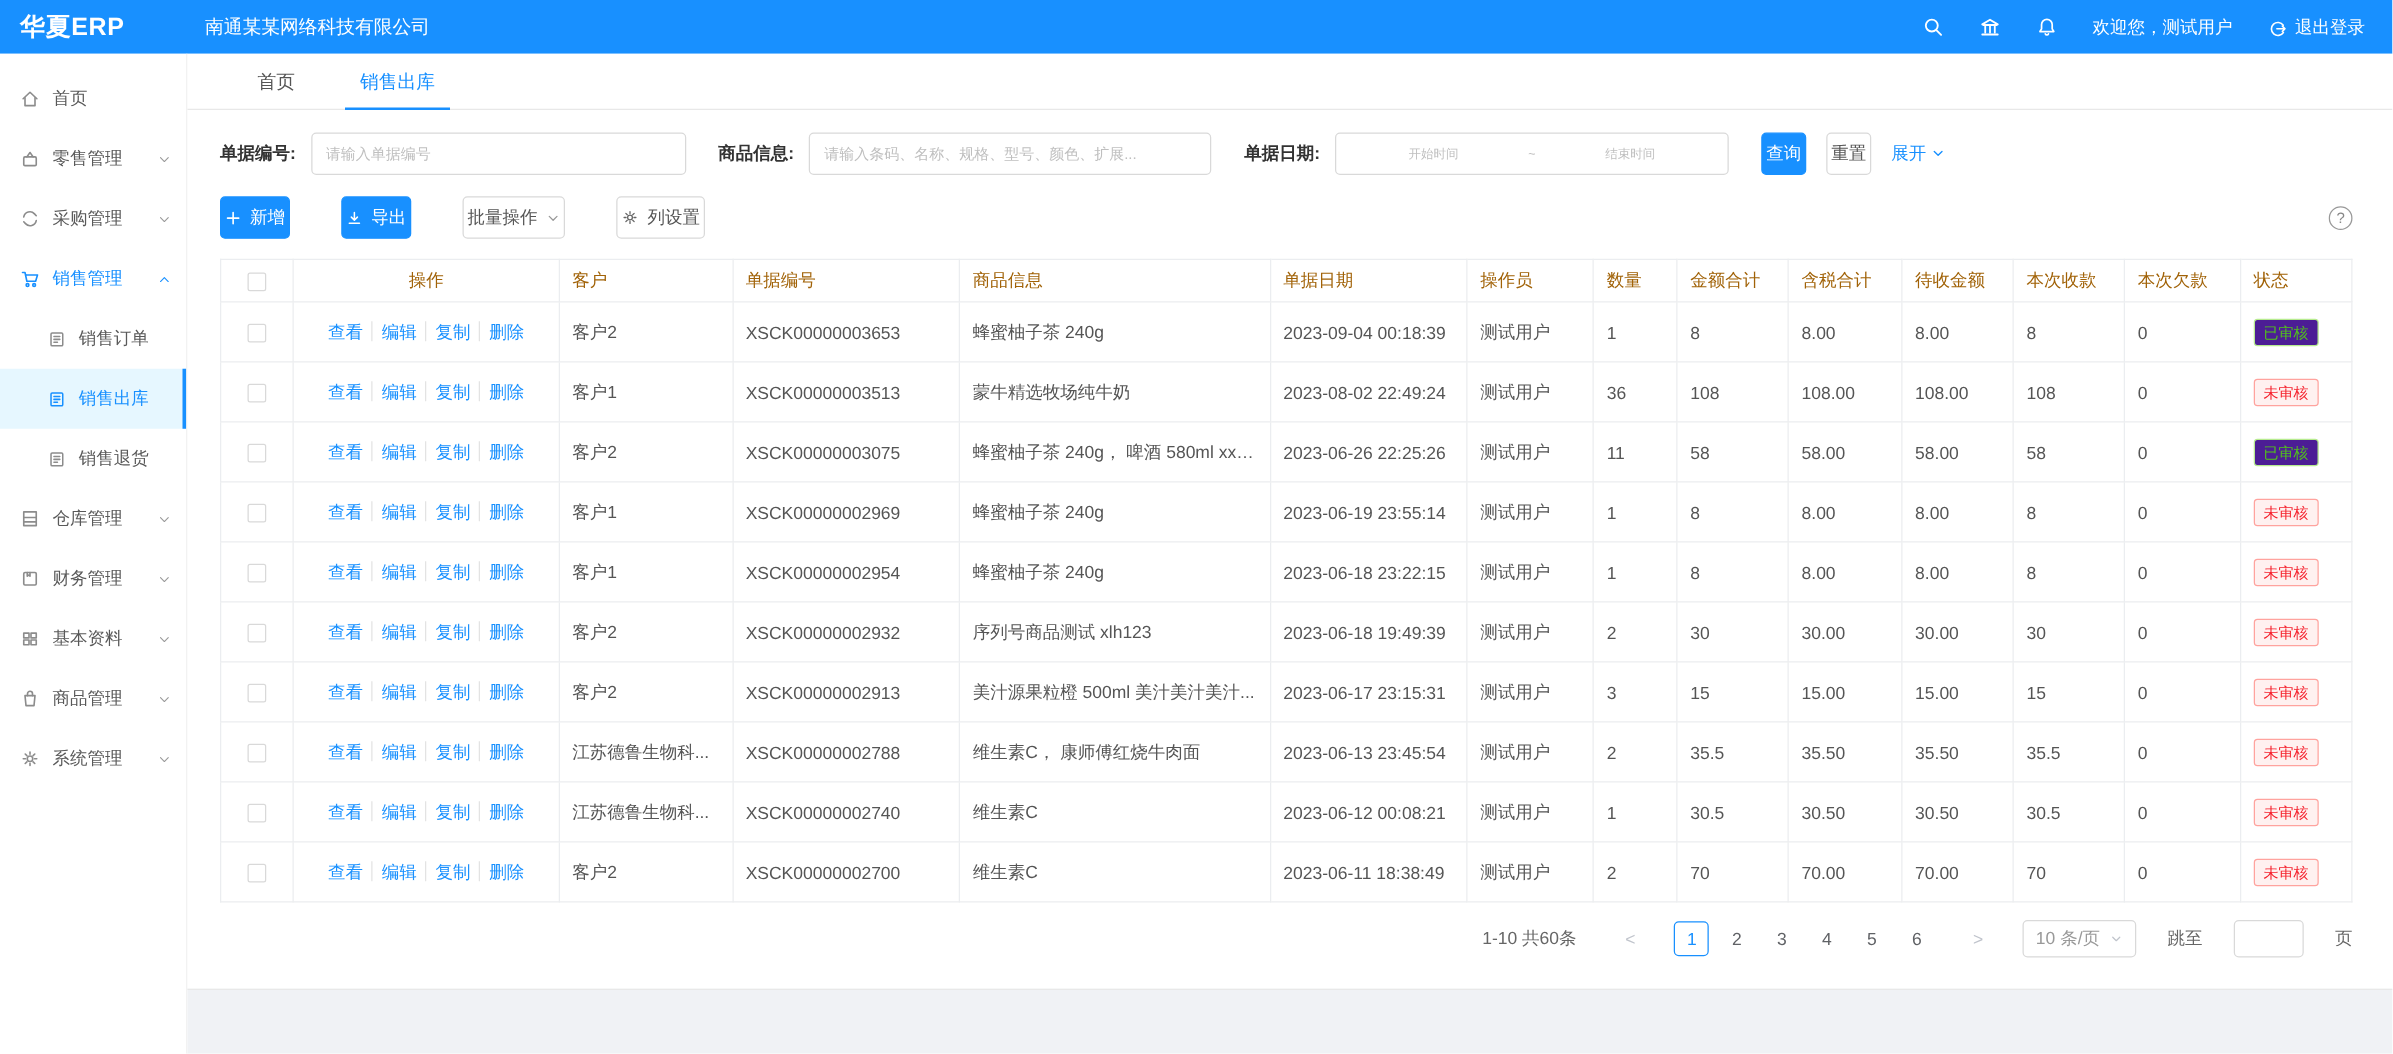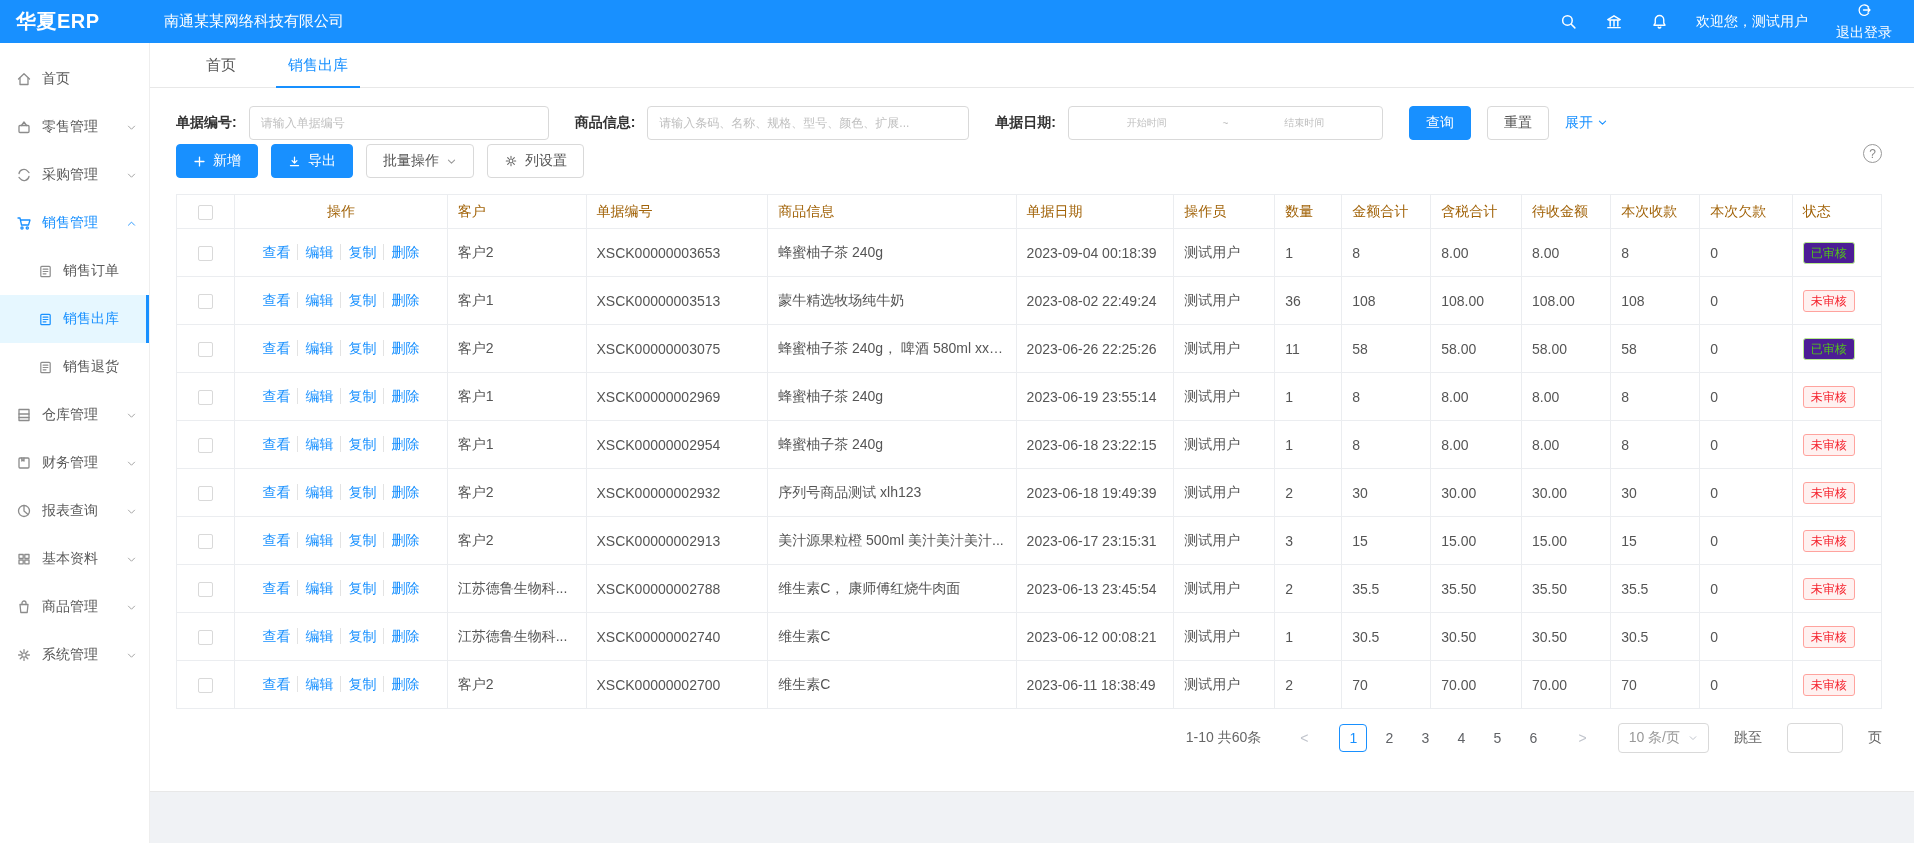--- a/index.html
+++ b/index.html
@@ -6,21 +6,21 @@
   html,body { width:1914px; height:843px; overflow:hidden;
     font-family:"Liberation Sans","DejaVu Sans",sans-serif; background:#fff; }
 
   
   .topbar { height:43px; background:#1890ff; display:flex; align-items:center; color:#fff; }
   .logo { width:150px; padding-left:16px; font-size:20px; font-weight:700; letter-spacing:.5px; white-space:nowrap; }
   .company { font-size:15px; margin-left:14px; }
   .topbar-right { margin-left:auto; display:flex; align-items:center; gap:28px; padding-right:22px; font-size:14px;font-family:Liberation Mono, monospace; }
   .top-icn { display:flex; align-items:center; cursor:pointer; }
   .top-icn svg { display:block; }
-  .logout { display:flex; align-items:center; gap:6px; cursor:pointer;flex-direction:column; }
+  .logout { display:flex; align-items:flex-end; gap:6px; cursor:pointer; }
 
   
   .body { display:flex; height:800px; }
   .sidebar { width:150px; background:#fff; border-right:1px solid #eeeeee; padding-top:12px; overflow:hidden; }
   .main { flex:1; display:flex; flex-direction:column; background:#fff; min-width:0; }
 
   
   .s-item { height:48px; display:flex; align-items:center; padding:0 12px 0 16px; font-size:14px;
     color:#595959; cursor:pointer; position:relative; white-space:nowrap; }
   .s-item .icn { display:flex; margin-right:10px; color:#8c8c8c; }
@@ -44,27 +44,27 @@
   .f-label { font-size:14px; font-weight:700; color:#333; margin-right:12px; white-space:nowrap; }
   .f-input { height:34px; border:1px solid #d9d9d9; border-radius:4px; padding:0 11px; font-size:12px; color:#555; outline:none; }
   .f-input::placeholder { color:#bfbfbf; }
   .in-billno { width:300px; margin-right:26px; }
   .in-material { width:322px; margin-right:26px; }
   .date-range { width:315px; height:34px; border:1px solid #d9d9d9; border-radius:4px; display:flex; align-items:center;
     font-size:10px; color:#bfbfbf; padding:0 12px; margin-right:26px; cursor:text; }
   .date-range span { flex:1; text-align:center; }
   .date-sep { flex:none !important; width:26px; }
   .btn { height:34px; border-radius:4px; font-size:14px; display:inline-flex; align-items:center; gap:7px;
-    padding:0 16px; cursor:pointer; border:1px solid #d9d9d9; background:#fff; color:#555; white-space:nowrap; }
+    padding:0 3px; cursor:pointer; border:1px solid #d9d9d9; background:#fff; color:#555; white-space:nowrap; }
   .btn .icn { display:flex; }
   .btn-primary { background:#1890ff; border-color:#1890ff; color:#fff; }
   .filter-row .btn { margin-right:16px; }
   .expand-link { color:#1890ff; font-size:14px; display:inline-flex; align-items:center; gap:4px; cursor:pointer; white-space:nowrap; }
 
-  .toolbar { display:flex; margin-top:4px; }
+  .toolbar { display:flex; align-items:center; margin-top:17px;gap:28px; }
   .toolbar .btn { margin-right:13px; }
   .help-circle { margin-left:auto; width:19px; height:19px; border:1px solid #999; border-radius:50%; color:#888;
     font-size:12px; display:flex; align-items:center; justify-content:center; cursor:pointer; }
 
   
   table.grid { width:100%; border-collapse:collapse; margin-top:16px; table-layout:fixed; font-size:14px; color:#555; }
   .grid th, .grid td { border:1px solid #ebedf0; padding:0 10px; overflow:hidden; white-space:nowrap; text-overflow:ellipsis; }
   .grid th { height:34px; font-weight:500; color:#a16207; text-align:left; background:#fff; }
   .grid td { height:48px; }
   .col-check, .th-check { text-align:center !important; }
@@ -225,34 +225,20 @@
         </span>
       </div>
       <div class="s-item">
         <span class="icn">
           <svg width="16" height="16" viewBox="0 0 16 16" fill="none" stroke="currentColor" stroke-width="1.3" stroke-linecap="round" stroke-linejoin="round">
             <rect x="3" y="3" width="10" height="10" rx="1"></rect>
             <path d="M5.8 3v3l1.1-1 1.1 1V3"></path>
           </svg>
         </span>
         <span class="s-label">财务管理</span>
-        <span class="icn s-arrow">
-          <svg width="11" height="11" viewBox="0 0 16 16" fill="none" stroke="currentColor" stroke-width="1.3" stroke-linecap="round" stroke-linejoin="round">
-            <path d="M3.5 6l4.5 4.5L12.5 6"></path>
-          </svg>
-        </span>
-      </div>
-      <div class="s-item">
-        <span class="icn">
-          <svg width="16" height="16" viewBox="0 0 16 16" fill="none" stroke="currentColor" stroke-width="1.3" stroke-linecap="round" stroke-linejoin="round">
-            <circle cx="8" cy="8" r="5.5"></circle>
-            <path d="M8 8V2.5M8 8l4 3.5"></path>
-          </svg>
-        </span>
-        <span class="s-label">报表查询</span>
         <span class="icn s-arrow">
           <svg width="11" height="11" viewBox="0 0 16 16" fill="none" stroke="currentColor" stroke-width="1.3" stroke-linecap="round" stroke-linejoin="round">
             <path d="M3.5 6l4.5 4.5L12.5 6"></path>
           </svg>
         </span>
       </div>
       <div class="s-item">
         <span class="icn">
           <svg width="16" height="16" viewBox="0 0 16 16" fill="none" stroke="currentColor" stroke-width="1.3" stroke-linecap="round" stroke-linejoin="round">
             <rect x="3" y="3.5" width="4.2" height="3.8"></rect>

